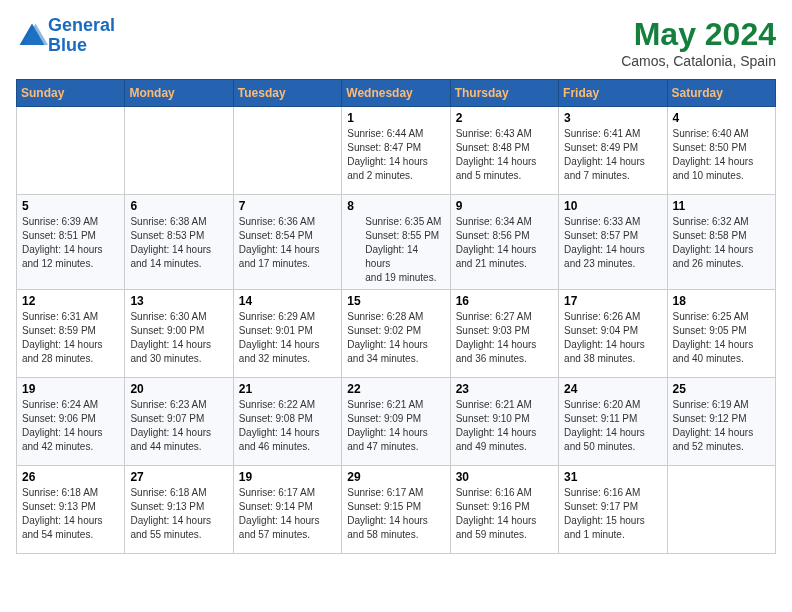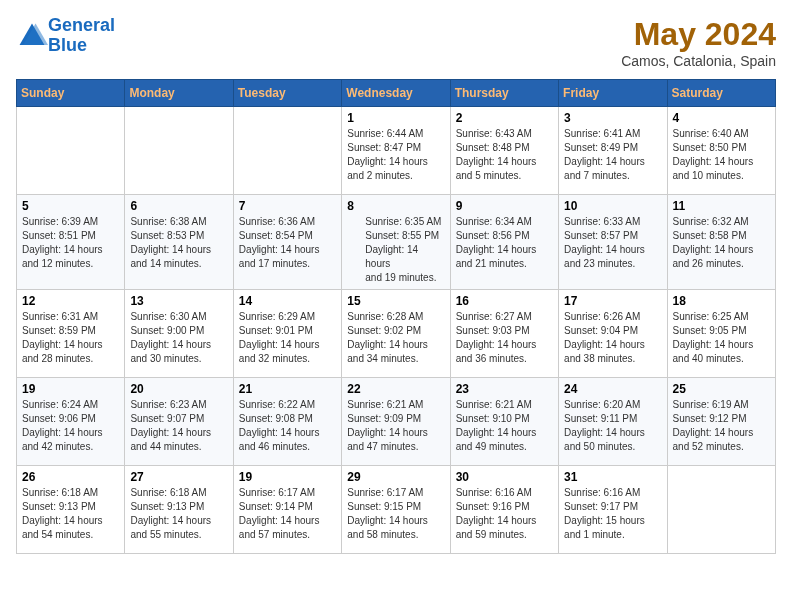--- a/index.html
+++ b/index.html
@@ -32,21 +32,21 @@
     .logo-icon {
       width: 32px;
       height: 32px;
     }
     .title-block {
       text-align: right;
     }
     .month-title {
       font-size: 32px;
       font-weight: bold;
-      color: #a16207;
+      color: #15803d;
     }
     .location {
       font-size: 14px;
       color: #444;
     }
     table {
       width: 100%;
       border-collapse: collapse;
       font-size: 11px;
     }

